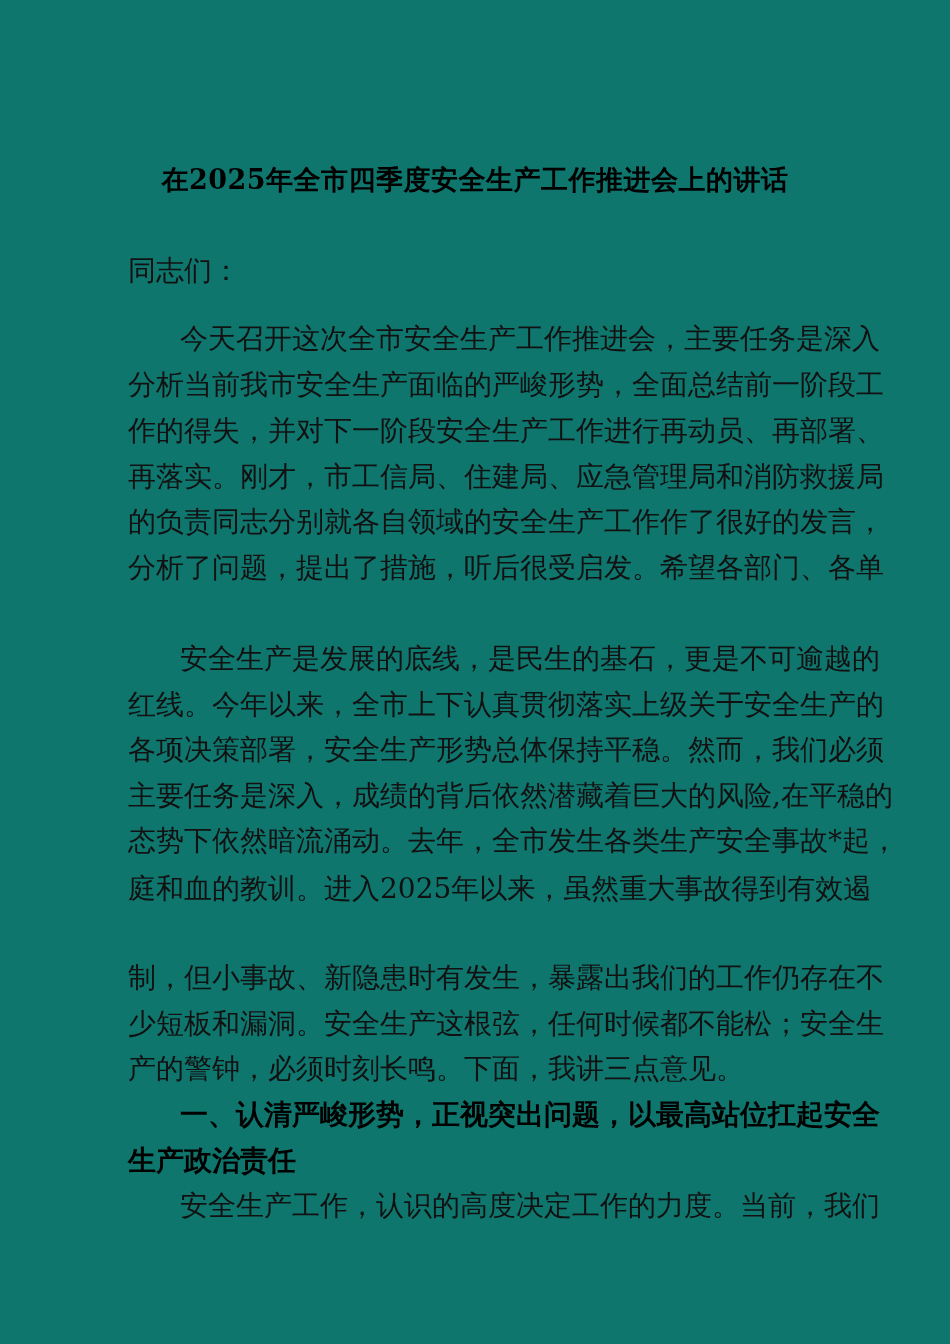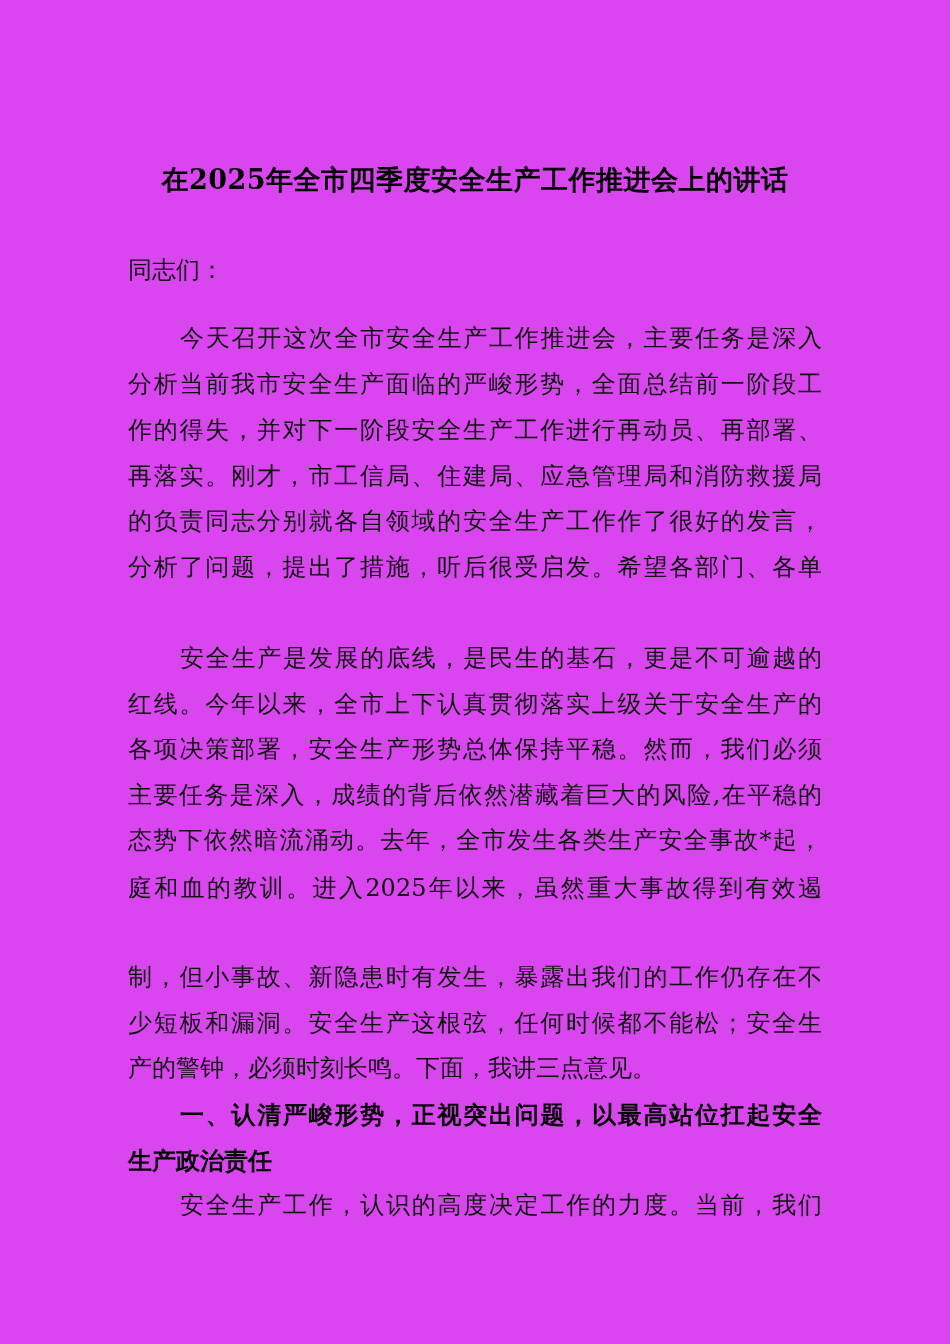--- a/index.html
+++ b/index.html
@@ -1,27 +1,27 @@
 <!DOCTYPE html>
 <html><head>
 <meta charset="utf-8">
 <style>
   html, body { margin: 0; padding: 0; background: #ffffff; }
   body { width: 950px; height: 1344px; position: relative; overflow: hidden; }
   .page {
-    position: absolute; left: 0; top: 0; width: 950px; height: 1344px; background: #d946ef;
+    position: absolute; left: 0; top: 0; width: 950px; height: 1344px; background: #0f766e;
   }
   .title {
     position: absolute; left: 0; top: 160px; width: 950px; text-align: center;
     font-family: "DejaVu Serif", serif; font-weight: bold; font-size: 27px;
     color: #000; letter-spacing: 0.5px; line-height: 40px; white-space: nowrap;
   }
   .line {
     position: absolute; left: 128px; width: 694px; height: 45px;
-    font-family: "DejaVu Serif", serif; font-size: 24px; color: #111;
+    font-family: "DejaVu Serif", serif; font-size: 28px; color: #111;
     line-height: 45px; white-space: nowrap;
     text-align: justify; text-align-last: justify;
   }
   .line.last { text-align-last: left; }
   .line.indent { left: 180px; width: 642px; }
   .line.bold { font-weight: bold; color: #000; }
 </style>
 </head>
 <body>
 

